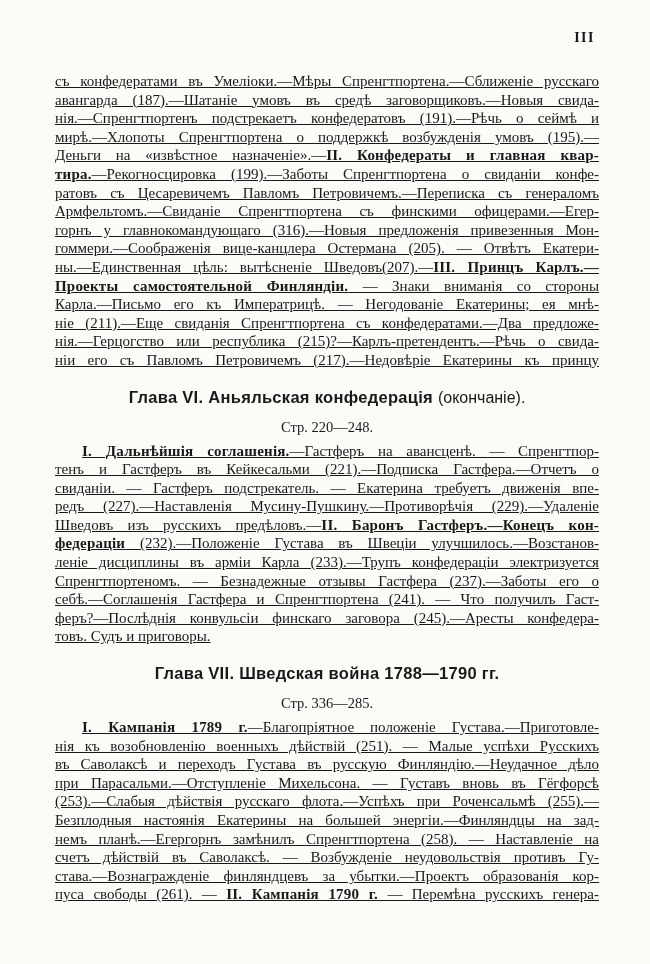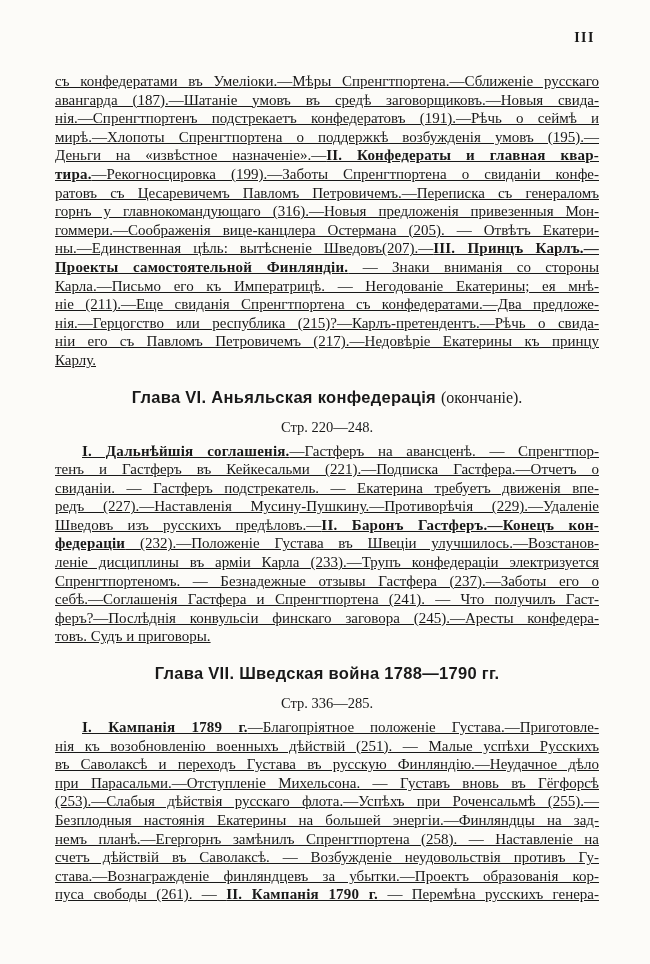--- a/index.html
+++ b/index.html
@@ -41,21 +41,21 @@
   .chapter-heading {
     font-family: "Liberation Sans", "DejaVu Sans", sans-serif;
     font-weight: bold;
     font-size: 16.5px;
     line-height: 21px;
     text-align: center;
     margin-top: 17px;
     letter-spacing: 0.3px;
   }
   .chapter-heading .heading-suffix {
-    font-family: Liberation Serif, serif;
+    font-family: Liberation Sans, sans-serif;
     font-weight: normal;
     letter-spacing: 0;
     font-size: 16px;
     margin-top: 20px;
   }
   .page-range {
     font-size: 14.5px;
     line-height: 19px;
     text-align: center;
     margin-top: 10px;
@@ -69,29 +69,29 @@
   <div class="page-number">III</div>
   <div class="content" id="content">
       <div class="para">
         <div class="line"><span>съ конфедератами въ Умеліоки.—Мѣры Спренгтпортена.—Сближеніе русскаго</span></div>
         <div class="line"><span>авангарда (187).—Шатаніе умовъ въ средѣ заговорщиковъ.—Новыя свида-</span></div>
         <div class="line"><span>нія.—Спренгтпортенъ подстрекаетъ конфедератовъ (191).—Рѣчь о сеймѣ и</span></div>
         <div class="line"><span>мирѣ.—Хлопоты Спренгтпортена о поддержкѣ возбужденія умовъ (195).—</span></div>
         <div class="line"><span>Деньги на «извѣстное назначеніе».—</span><b>II. Конфедераты и главная квар-</b></div>
         <div class="line"><b>тира.</b><span>—Рекогносцировка (199).—Заботы Спренгтпортена о свиданіи конфе-</span></div>
         <div class="line"><span>ратовъ съ Цесаревичемъ Павломъ Петровичемъ.—Переписка съ генераломъ</span></div>
+        <div class="line"><span>Армфельтомъ.—Свиданіе Спренгтпортена съ финскими офицерами.—Егер-</span></div>
         <div class="line"><span>горнъ у главнокомандующаго (316).—Новыя предложенія привезенныя Мон-</span></div>
         <div class="line"><span>гоммери.—Соображенія вице-канцлера Остермана (205). — Отвѣтъ Екатери-</span></div>
         <div class="line"><span>ны.—Единственная цѣль: вытѣсненіе Шведовъ(207).—</span><b>III. Принцъ Карлъ.—</b></div>
         <div class="line"><b>Проекты самостоятельной Финляндіи.</b><span> — Знаки вниманія со стороны</span></div>
         <div class="line"><span>Карла.—Письмо его къ Императрицѣ. — Негодованіе Екатерины; ея мнѣ-</span></div>
         <div class="line"><span>ніе (211).—Еще свиданія Спренгтпортена съ конфедератами.—Два предложе-</span></div>
         <div class="line"><span>нія.—Герцогство или республика (215)?—Карлъ-претендентъ.—Рѣчь о свида-</span></div>
         <div class="line"><span>ніи его съ Павломъ Петровичемъ (217).—Недовѣріе Екатерины къ принцу</span></div>
-        <div class="line para-last"><span>Карлу.</span></div>
       </div>
       <div class="chapter-heading"><span>Глава VI. Аньяльская конфедерація </span><span class="heading-suffix">(окончаніе).</span></div>
       <div class="page-range">Стр. 220—248.</div>
       <div class="para">
         <div class="line indent"><b>I. Дальнѣйшія соглашенія.</b><span>—Гастферъ на авансценѣ. — Спренгтпор-</span></div>
         <div class="line"><span>тенъ и Гастферъ въ Кейкесальми (221).—Подписка Гастфера.—Отчетъ о</span></div>
         <div class="line"><span>свиданіи. — Гастферъ подстрекатель. — Екатерина требуетъ движенія впе-</span></div>
         <div class="line"><span>редъ (227).—Наставленія Мусину-Пушкину.—Противорѣчія (229).—Удаленіе</span></div>
         <div class="line"><span>Шведовъ изъ русскихъ предѣловъ.—</span><b>II. Баронъ Гастферъ.—Конецъ кон-</b></div>
         <div class="line"><b>федераціи</b><span> (232).—Положеніе Густава въ Швеціи улучшилось.—Возстанов-</span></div>

